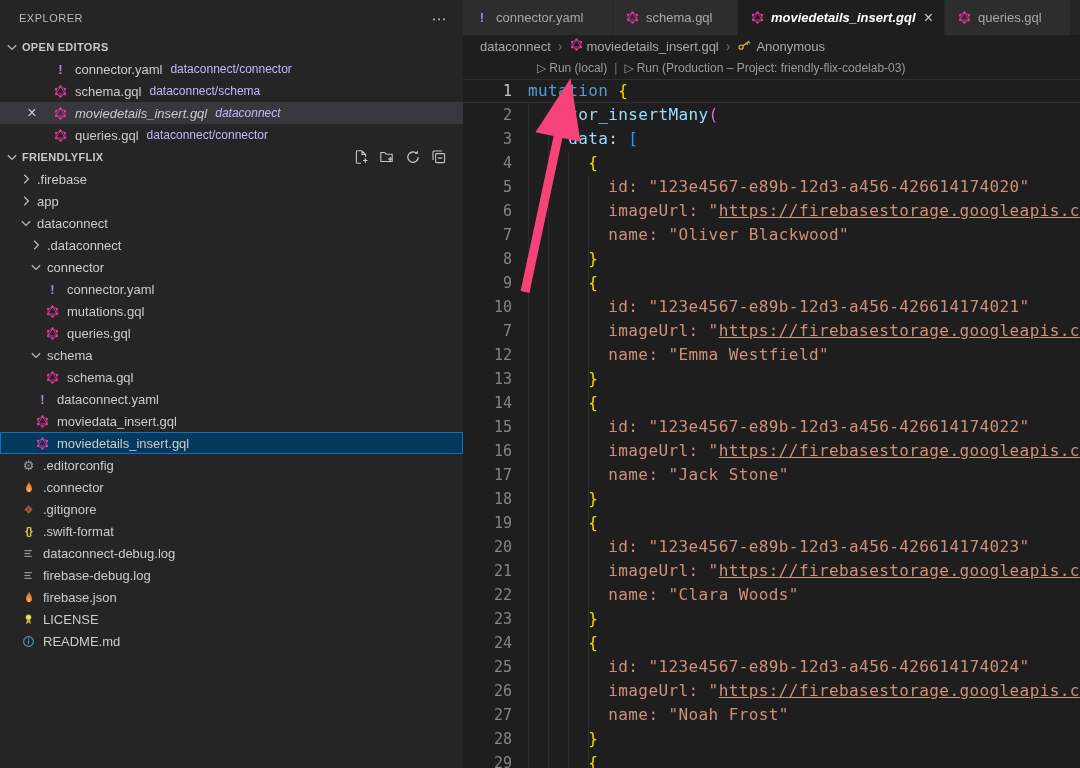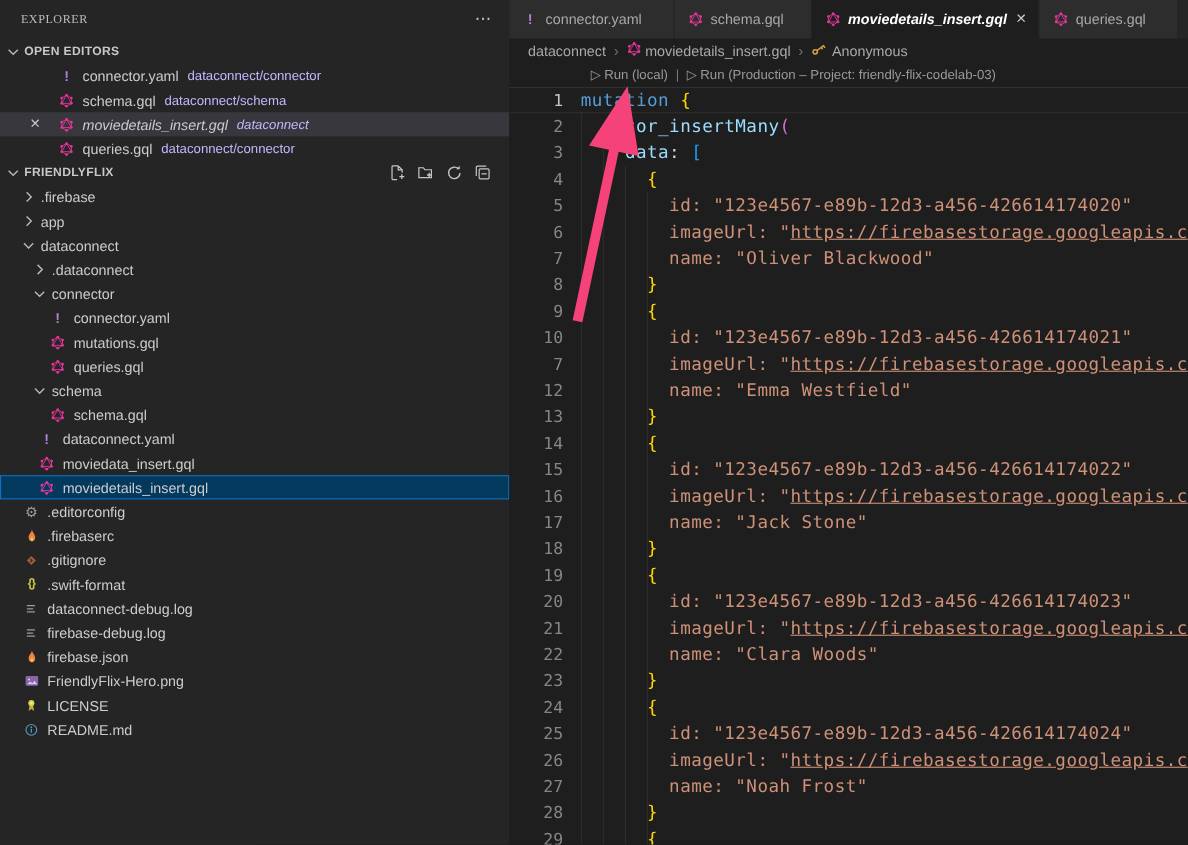--- a/index.html
+++ b/index.html
@@ -4,21 +4,21 @@
 <style>
   * { box-sizing: border-box; }
   html,body { margin:0; padding:0; }
   body {
     width:1080px; height:768px; overflow:hidden; position:relative;
     background:#1e1e1e; font-family:"Liberation Sans", sans-serif;
     -webkit-font-smoothing:antialiased;
   }
   
   .sidebar { position:absolute; left:0; top:0; width:463px; height:768px; background:#252526; color:#cccccc; }
-  .sb-title { height:36px; display:flex; align-items:center; justify-content:space-between; padding:0 16px 0 19px; font-size:11px; letter-spacing:.5px; color:#bbbbbb;font-family:Liberation Serif, serif; }
+  .sb-title { height:36px; display:flex; align-items:center; justify-content:space-between; padding:0 16px 0 19px; font-size:11px; letter-spacing:.5px; color:#bbbbbb; }
   .ic-more { font-size:15px; color:#c5c5c5; cursor:pointer; line-height:1; }
   .section-header { height:22px; display:flex; align-items:center; font-size:11px; font-weight:bold; color:#c8c8c8; letter-spacing:.3px; }
   .section-header .chev { width:16px; height:16px; margin:0 2px 0 4px; display:inline-flex; align-items:center; justify-content:center; }
   .section-header .tools { margin-left:auto; display:flex; gap:9px; padding-right:15px; }
   .section-header .tools span { width:17px; height:17px; display:inline-flex; cursor:pointer; }
   .row { height:22px; display:flex; align-items:center; font-size:13px; white-space:nowrap; cursor:pointer; }
   .row .label { color:#cccccc; }
   .row .desc { color:#c4b5fd; font-size:12px; margin-left:8px; }
   .oe-row { padding-left:24px; }
   .oe-row .x-slot { width:16px; margin-right:12px; text-align:center; }
@@ -339,21 +339,21 @@
         </span>
         <span class="label">.editorconfig</span>
       </div>
       <div class="row tree-row" style="padding-left:20px">
         <span class="fic">
           <svg width="14" height="14" viewBox="0 0 16 16">
             <path d="M8 1C8.2 4.5 4.6 6 4.6 9.6a3.4 4 0 0 0 6.8 0C11.4 6 8.2 4.5 8 1Z" fill="#f0823c"></path>
             <path d="M8 8c.1 1.8-1.6 2.4-1.6 4a1.6 1.9 0 0 0 3.2 0C9.6 10.4 8.1 9.8 8 8Z" fill="#f6b755"></path>
           </svg>
         </span>
-        <span class="label">.firebaserc</span>
+        <span class="label">.connector</span>
       </div>
       <div class="row tree-row" style="padding-left:20px">
         <span class="fic">
           <svg width="13" height="13" viewBox="0 0 16 16">
             <rect x="4.4" y="4.4" width="7.2" height="7.2" transform="rotate(45 8 8)" fill="#9e5b41"></rect>
             <path d="M6.8 6.2l2 1.8-2 1.8" stroke="#32231c" fill="none" stroke-width="1.2"></path>
           </svg>
         </span>
         <span class="label">.gitignore</span>
       </div>
@@ -388,30 +388,20 @@
         <span class="label">firebase-debug.log</span>
       </div>
       <div class="row tree-row" style="padding-left:20px">
         <span class="fic">
           <svg width="14" height="14" viewBox="0 0 16 16">
             <path d="M8 1C8.2 4.5 4.6 6 4.6 9.6a3.4 4 0 0 0 6.8 0C11.4 6 8.2 4.5 8 1Z" fill="#f0823c"></path>
             <path d="M8 8c.1 1.8-1.6 2.4-1.6 4a1.6 1.9 0 0 0 3.2 0C9.6 10.4 8.1 9.8 8 8Z" fill="#f6b755"></path>
           </svg>
         </span>
         <span class="label">firebase.json</span>
-      </div>
-      <div class="row tree-row" style="padding-left:20px">
-        <span class="fic">
-          <svg width="14" height="14" viewBox="0 0 16 16">
-            <rect x="1.5" y="3" width="13" height="10" rx="1.2" fill="#8a63a9"></rect>
-            <circle cx="5" cy="6.5" r="1.1" fill="#d9c9ea"></circle>
-            <path d="M3 11.5l3.2-3 2.2 2 2.4-2.6 2.7 3.6z" fill="#d9c9ea"></path>
-          </svg>
-        </span>
-        <span class="label">FriendlyFlix-Hero.png</span>
       </div>
       <div class="row tree-row" style="padding-left:20px">
         <span class="fic">
           <svg width="13" height="14" viewBox="0 0 16 16">
             <path d="M6 8.5 5 14.5 8 12.3 11 14.5 10 8.5Z" fill="#b9b237"></path>
             <circle cx="8" cy="5.8" r="3.4" fill="#d6cf4b"></circle>
             <circle cx="8" cy="5.8" r="1.6" fill="#efe98f"></circle>
           </svg>
         </span>
         <span class="label">LICENSE</span>

